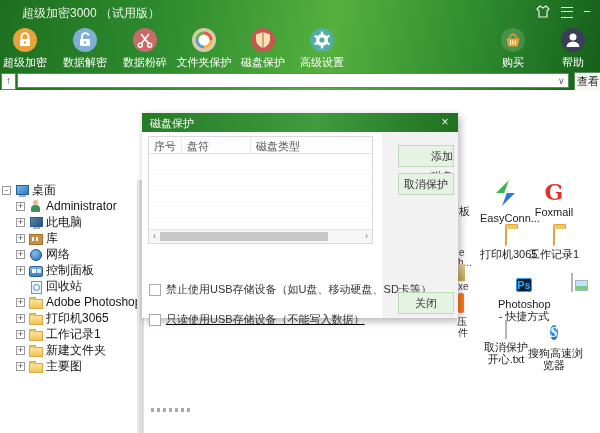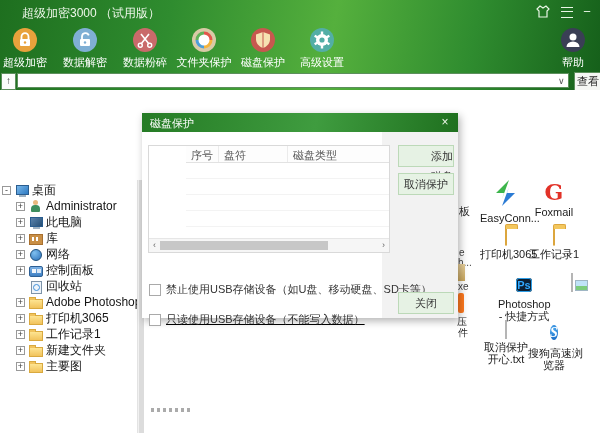--- a/index.html
+++ b/index.html
@@ -157,22 +157,22 @@
   .dialog { position:absolute; left:142px; top:113px; width:316px; height:205px; background:#ffffff;
             box-shadow:2px 3px 8px rgba(0,0,0,.3); z-index:10; }
   .dlg-title { position:relative; height:19px;
             background:linear-gradient(100deg,#257b25 0%,#3f9c3f 55%,#1f701f 100%); }
   .dlg-title-text { position:absolute; left:8px; top:3px; font-size:11px; color:#ffffff; }
   .dlg-close { position:absolute; right:6px; top:2px; width:14px; height:14px; color:#eef7ea;
             font-size:12px; line-height:14px; text-align:center; }
   .dlg-body { position:relative; width:316px; height:186px; }
   .dlg-strip { position:absolute; right:0; top:0; width:76px; height:186px; background:#f2f2f2; }
 
-  .dtable { position:absolute; left:6px; top:13px; width:242px; height:108px; background:#fff;
-            border:1px solid #d9d9d9; box-sizing:border-box;padding-left:37px; }
+  .dtable { position:absolute; left:6px; top:4px; width:225px; height:108px; background:#fff;
+            border:1px solid #d9d9d9; box-sizing:border-box; }
   .dth { display:flex; height:16px; border-bottom:1px solid #e2e2e2; background:#fdfdfd; }
   .th { font-size:11px; color:#555; padding:2px 0 0 5px; box-sizing:border-box; border-right:1px solid #ebebeb; }
   .th.c-a { width:33px; } .th.c-b { width:69px; } .th.c-c { flex:1; border-right:none; }
   .dtr { height:15px; border-bottom:1px solid #f3f3f3; }
   .hscroll { position:absolute; left:0; right:0; bottom:0; height:13px; background:#f6f6f6;
              border-top:1px solid #e6e6e6; }
   .harrow { position:absolute; top:0; width:11px; height:12px; font-size:9px; color:#666;
             text-align:center; line-height:12px; }
   .harrow.left { left:0; } .harrow.right { right:0; }
   .hthumb { position:absolute; left:11px; top:2px; width:168px; height:9px; background:#c7c7c7; }
@@ -272,20 +272,31 @@
             <rect x="11.8" y="17.5" width="2.4" height="4"></rect>
             <rect x="11.8" y="4.5" width="2.4" height="4" transform="rotate(60 13 13)"></rect>
             <rect x="11.8" y="17.5" width="2.4" height="4" transform="rotate(60 13 13)"></rect>
             <rect x="11.8" y="4.5" width="2.4" height="4" transform="rotate(120 13 13)"></rect>
             <rect x="11.8" y="17.5" width="2.4" height="4" transform="rotate(120 13 13)"></rect>
           </g>
           <circle cx="13" cy="13" r="2.6" fill="#53AEA6"></circle>
         </svg>
     </span>
     <span class="tblabel">高级设置</span>
+  </div>
+  <div class="tbitem tb6">
+    <span class="circ">
+      <svg width="26" height="26" viewBox="0 0 26 26">
+          <circle cx="13" cy="13" r="12" fill="#fff" opacity="0.15"></circle>
+          <path d="M9.5 11.5 a3.5 4 0 0 1 7 0" stroke="#E8A23C" stroke-width="1.6" fill="none"></path>
+          <path d="M6.5 11.5 h13 l-1.8 8 h-9.4 z" fill="#E8A23C"></path>
+          <path d="M10.5 13.5 v4 M13 13.5 v4 M15.5 13.5 v4" stroke="#fff" stroke-width="1.1"></path>
+        </svg>
+    </span>
+    <span class="tblabel">购买</span>
   </div>
   <div class="tbitem tb7">
     <span class="circ">
       <svg width="26" height="26" viewBox="0 0 26 26">
           <circle cx="13" cy="13" r="12" fill="#3A3F55"></circle>
           <circle cx="13" cy="10" r="3.5" fill="#fff"></circle>
           <path d="M6.5 20 a6.5 5.5 0 0 1 13 0 z" fill="#fff"></path>
         </svg>
     </span>
     <span class="tblabel">帮助</span>

